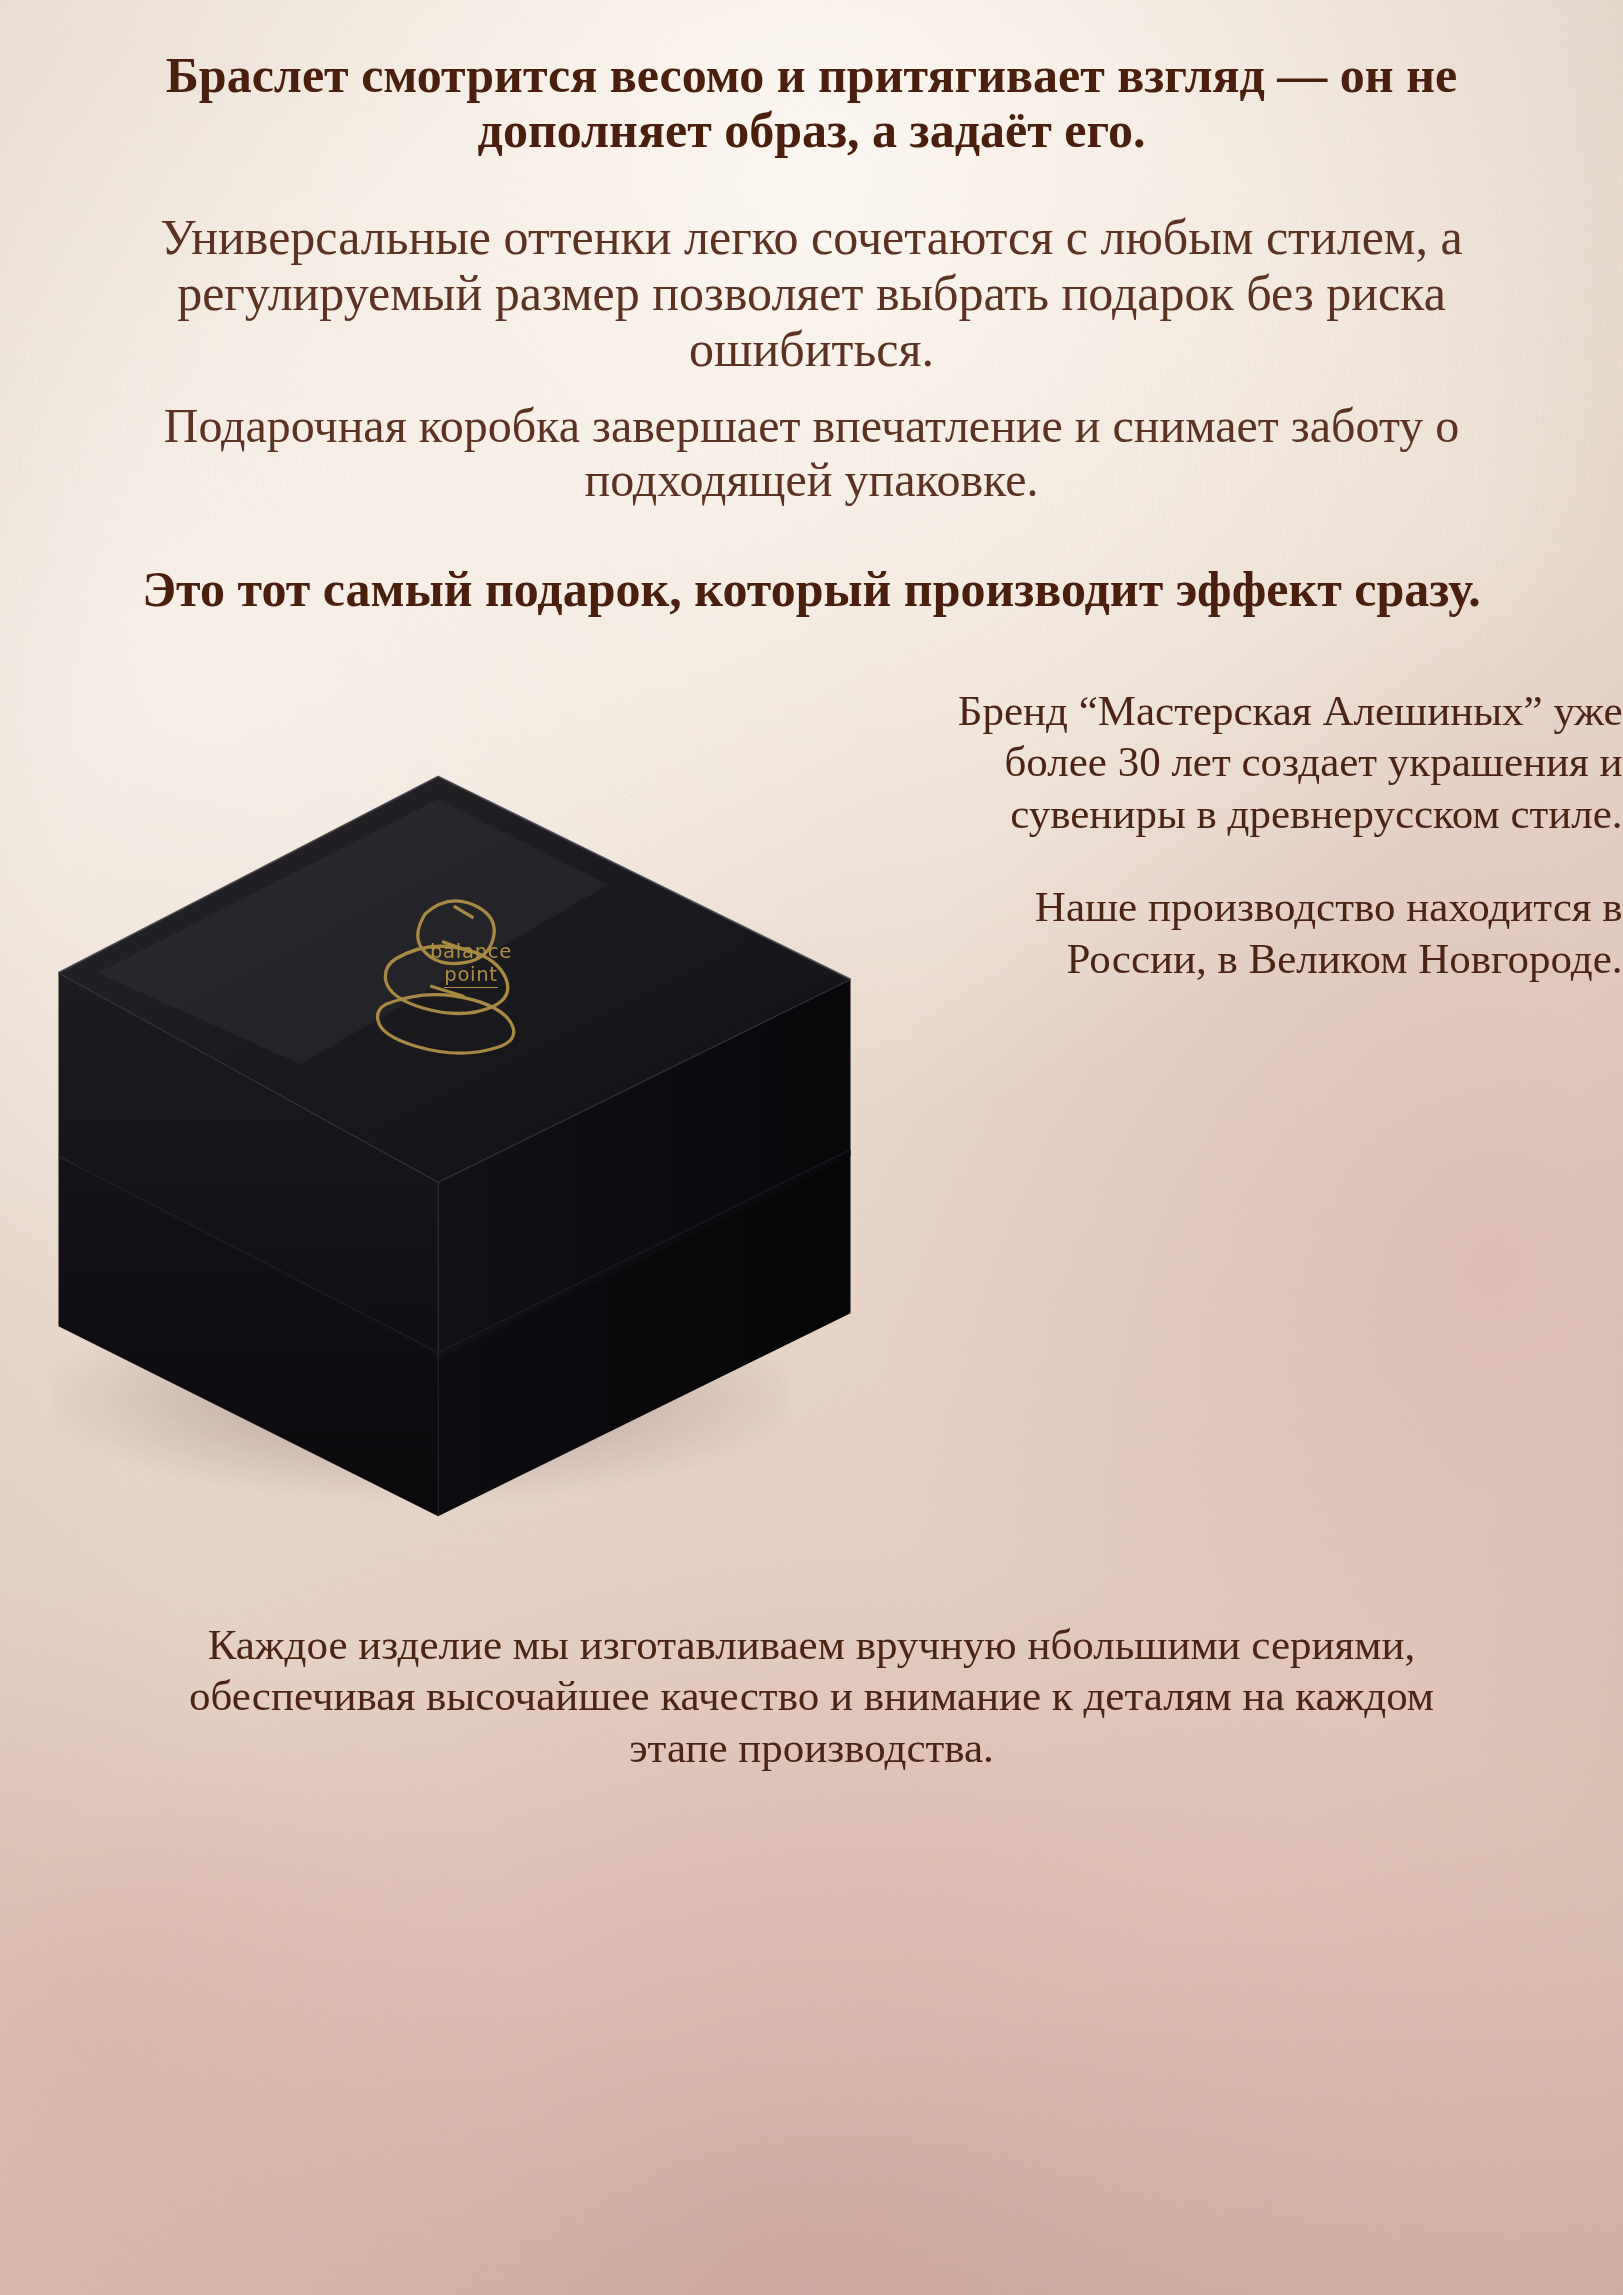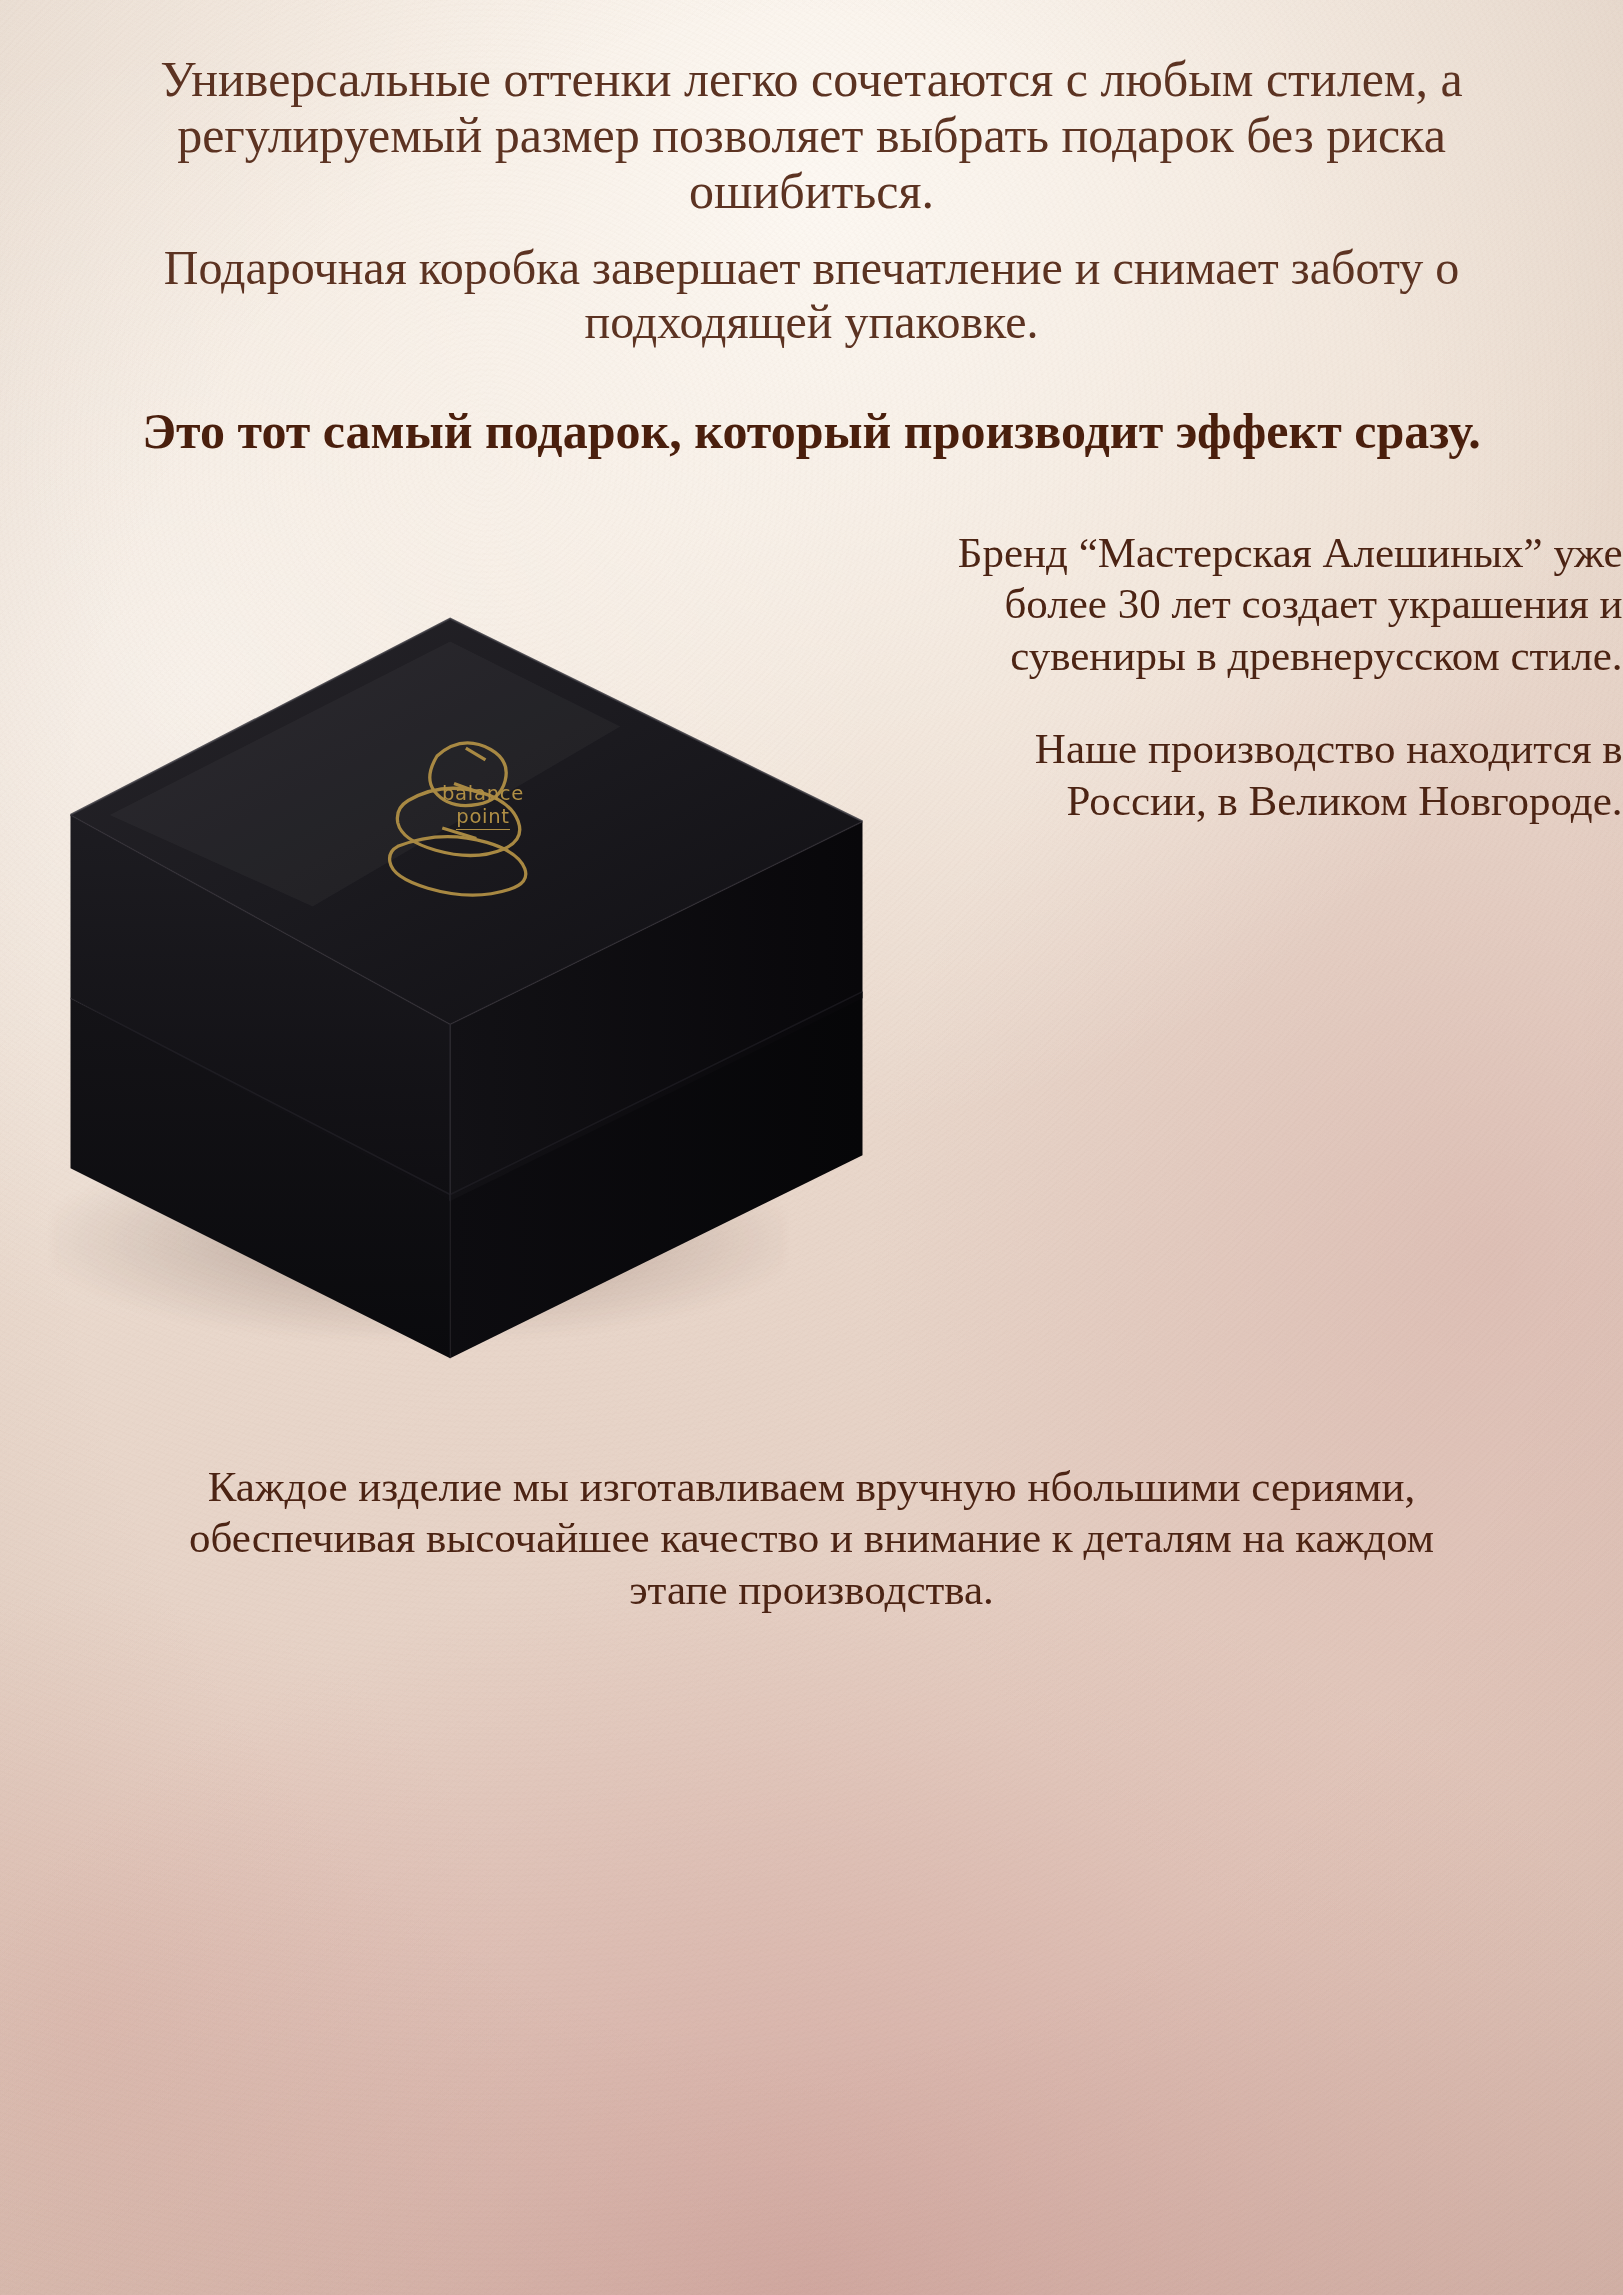--- a/index.html
+++ b/index.html
@@ -120,21 +120,21 @@
     position: relative;
     width: 910px;
     height: 929px;
     flex: 0 0 auto;
     margin-left: -79px;
   }
 
   
   .giftbox {
     position: absolute;
-    left: 38px;
+    left: 26px;
     top: 39px;
     width: 871px;
     height: 864px;
   }
   .box-shadow-blur {
     position: absolute;
     left: 59px;
     top: 641px;
     width: 733px;
     height: 196px;
@@ -198,20 +198,21 @@
 <body>
 
 <div class="page">
   <div class="grain"></div>
   <div class="vignette"></div>
 
   <div class="content">
 
 
 
+    <p class="para bold">Браслет смотрится весомо и притягивает взгляд — он не дополняет образ, а задаёт его.</p>
 
     <p class="para soft">Универсальные оттенки легко сочетаются с любым стилем, а регулируемый размер позволяет выбрать подарок без риска ошибиться.</p>
 
     <p class="para soft2">Подарочная коробка завершает впечатление и снимает заботу о подходящей упаковке.</p>
 
     <p class="para closing">Это тот самый подарок, который производит эффект сразу.</p>
 
     <div class="bottom">
 
       <div class="box-wrap">

